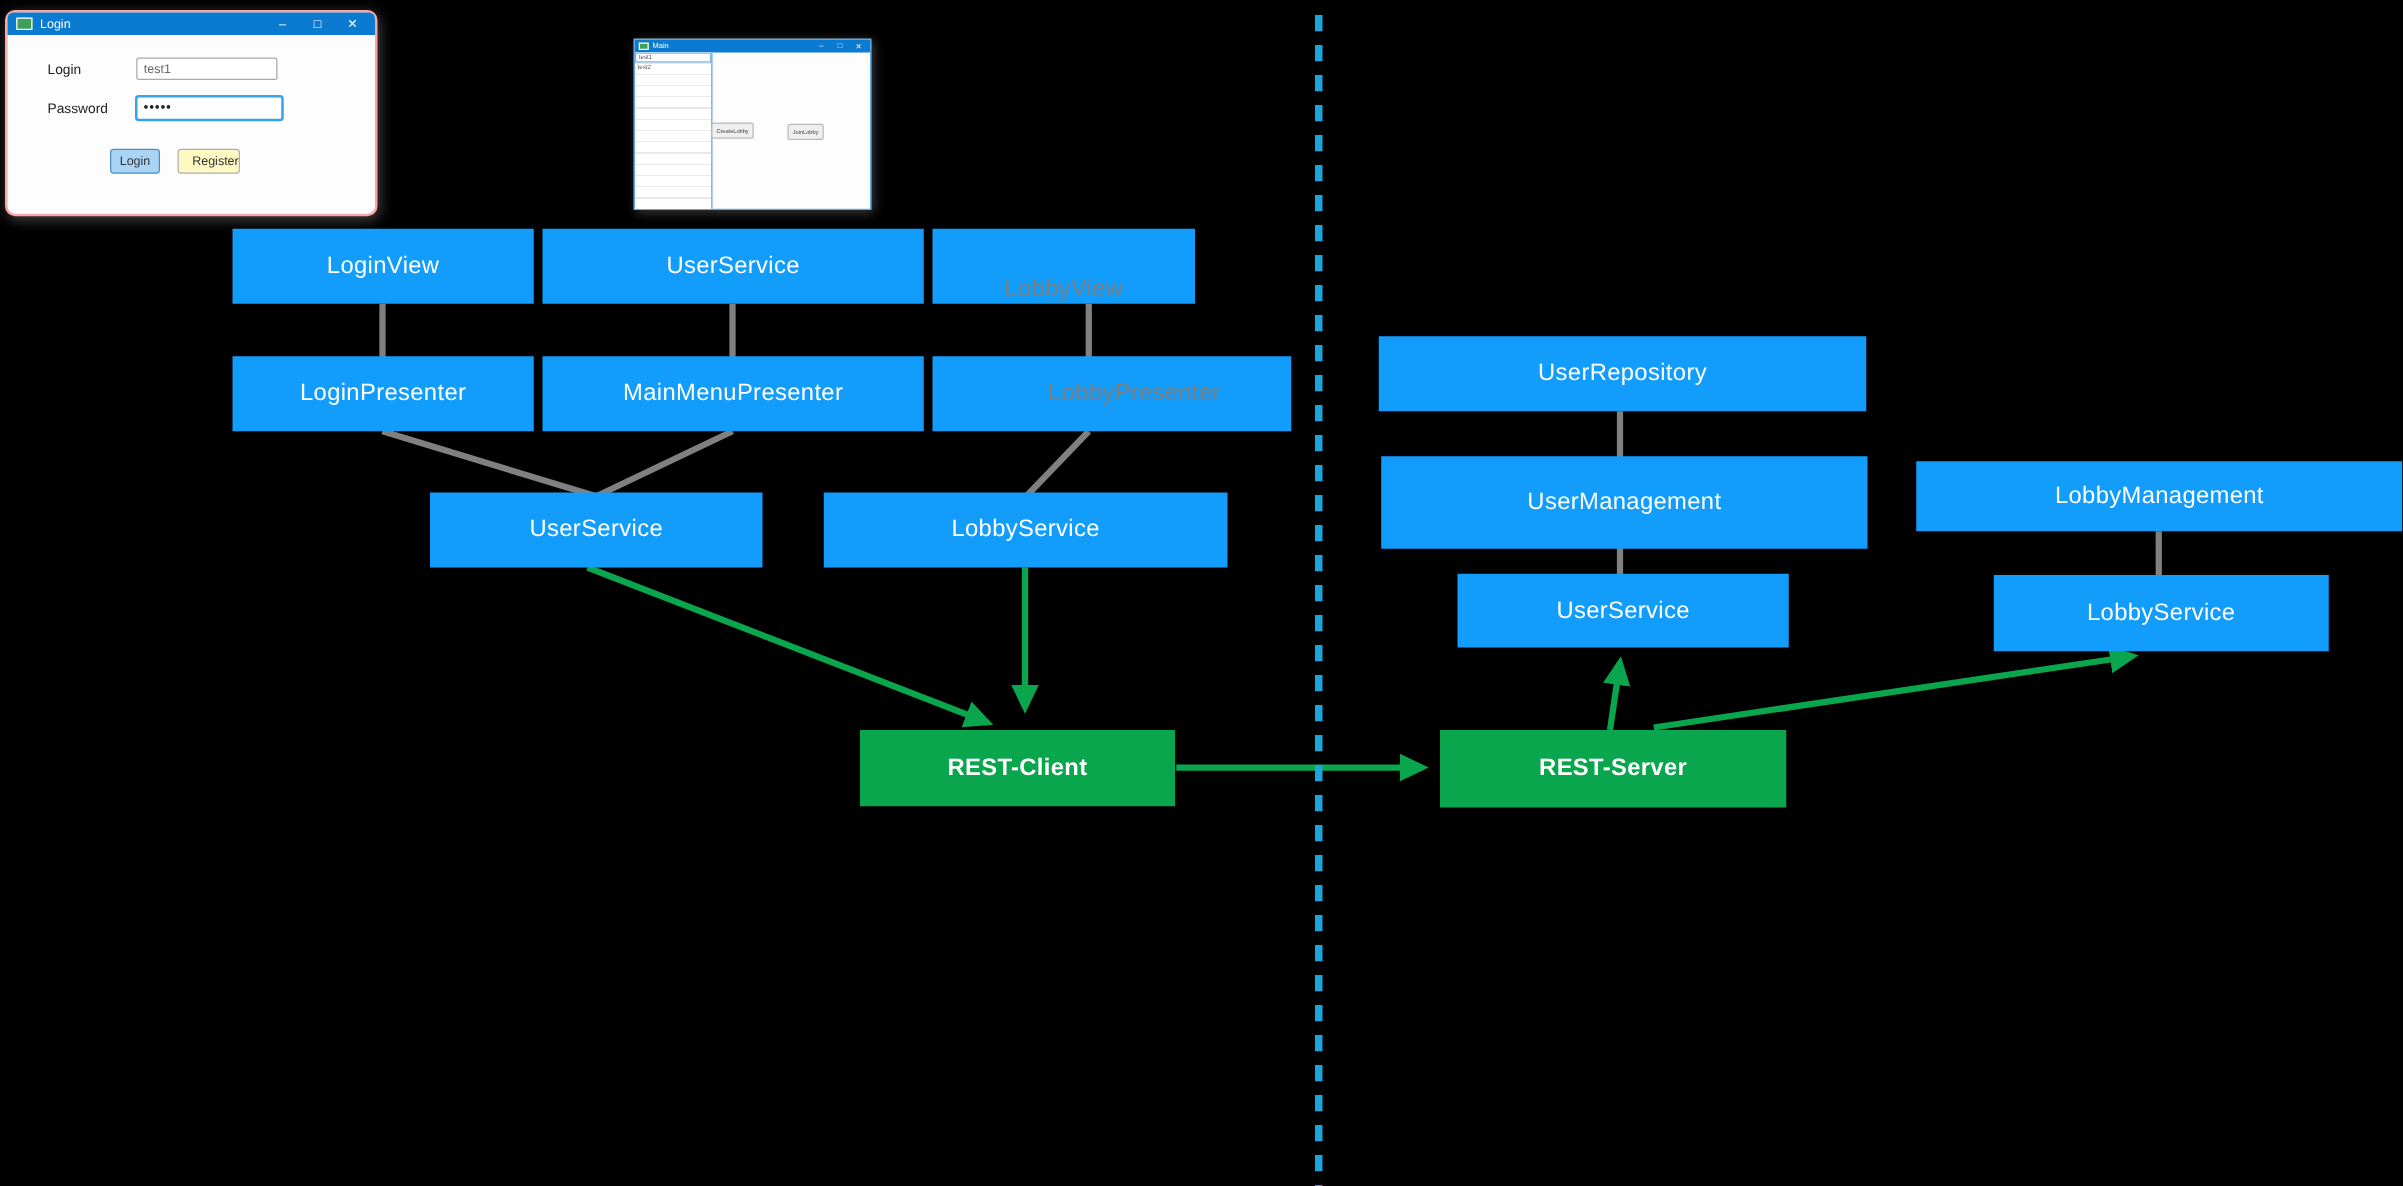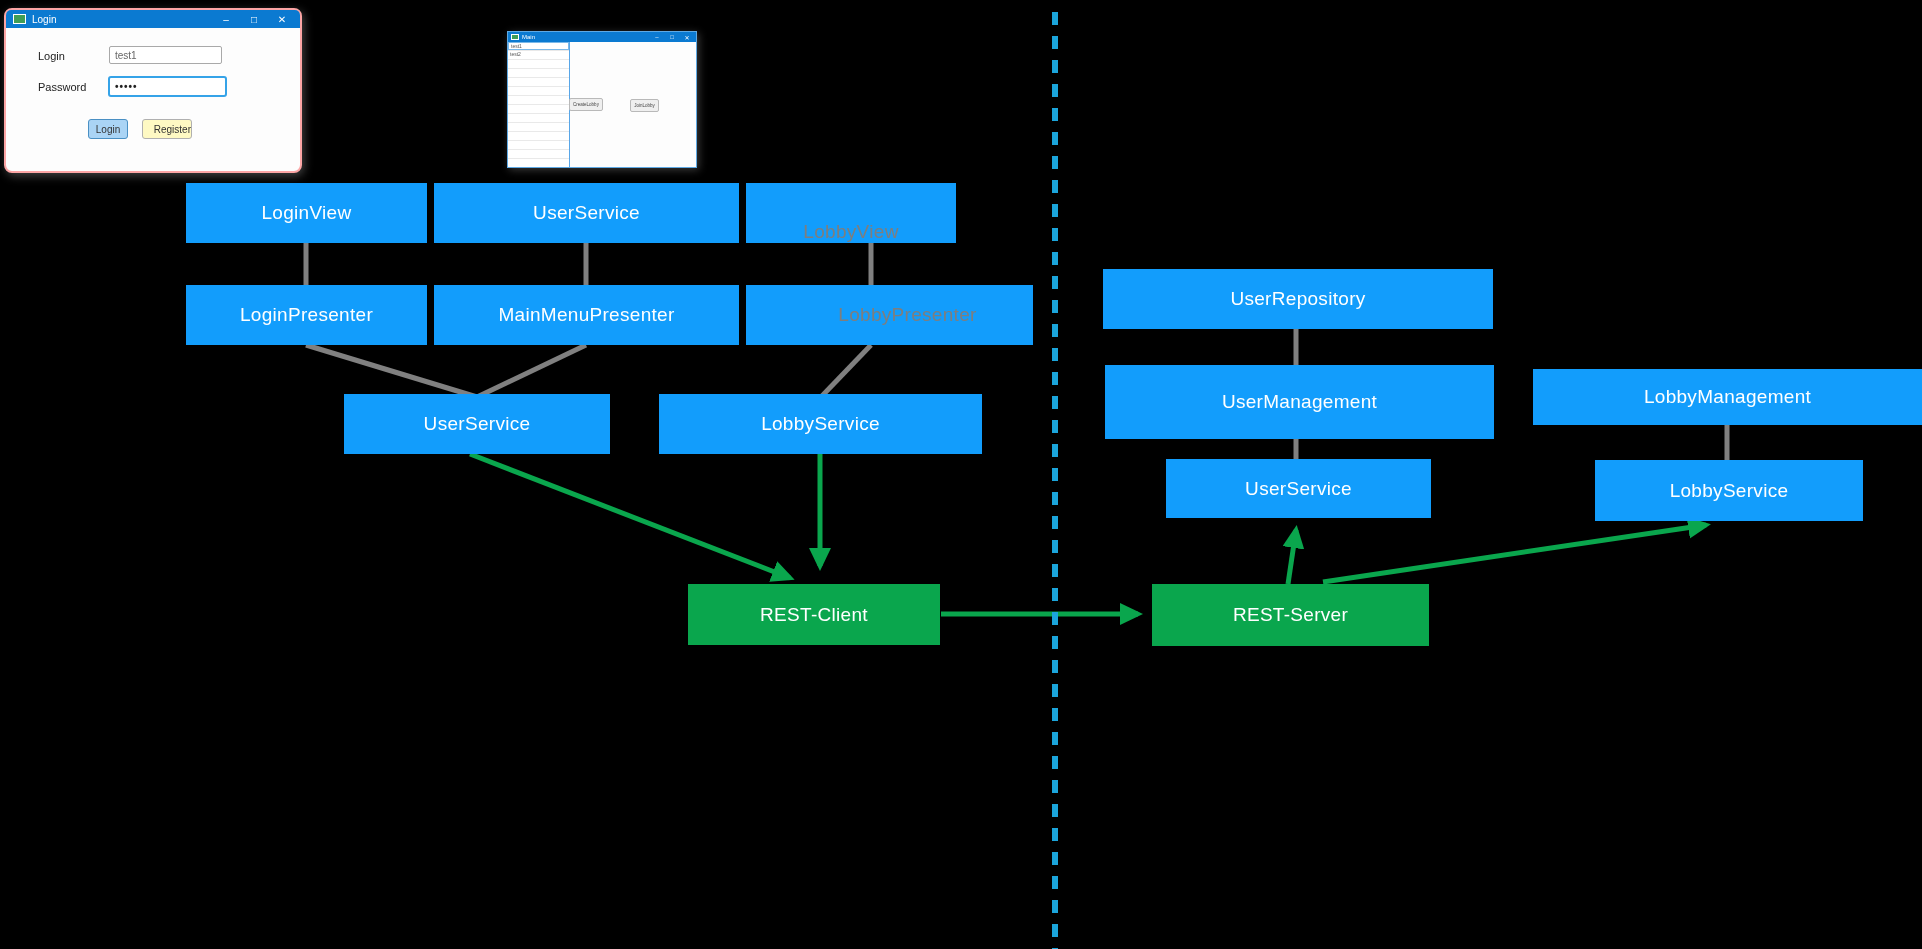--- a/index.html
+++ b/index.html
@@ -3,21 +3,21 @@
 <meta charset="utf-8">
 <style>
   html,body{margin:0;padding:0;background:#000;}
   #canvas{position:relative;width:1922px;height:949px;background:#000;overflow:hidden;
           font-family:"Liberation Sans",sans-serif;}
   svg.wires{position:absolute;left:0;top:0;z-index:1;}
 
   
   .node{position:absolute;z-index:2;display:flex;align-items:center;justify-content:center;
         background:#129dfc;color:#fff;font-size:19px;letter-spacing:.3px;}
-  .node.green{background:#0aa64d;}
+  .node.green{background:#0aa64d;font-weight:bold;}
   .node.dim{color:#7e7e7e;}
 
   
   .win{position:absolute;z-index:3;background:#fdfdfd;
        box-shadow:2px 3px 10px rgba(190,190,190,.35);}
   #login-win{left:4px;top:8px;width:294px;height:161px;border:2px solid #fca5a5;border-radius:8px;}
   #login-win .titlebar{height:18px;background:#0b7ad1;border-radius:5px 5px 0 0;
        display:flex;align-items:center;padding:0 7px;color:#fff;font-size:10px;gap:6px;}
   .appicon{display:inline-block;background:#3f9e57;border:1px solid #fff;}
   #login-win .appicon{width:11px;height:8px;}

